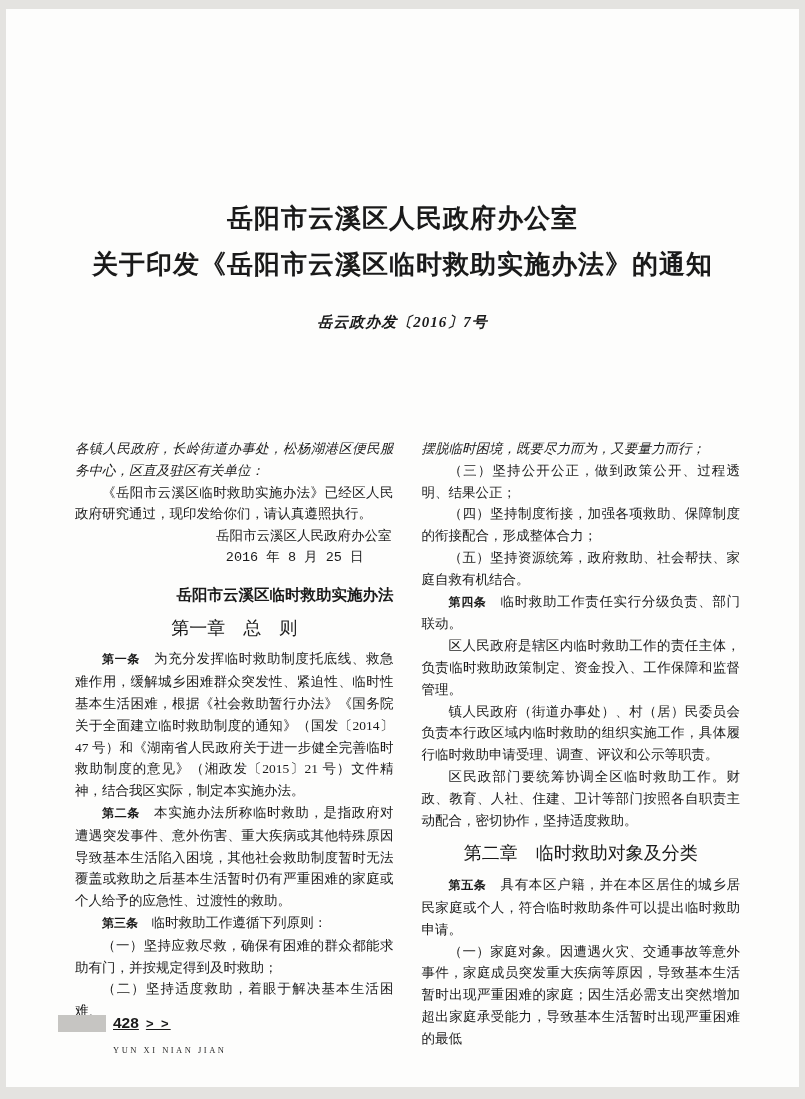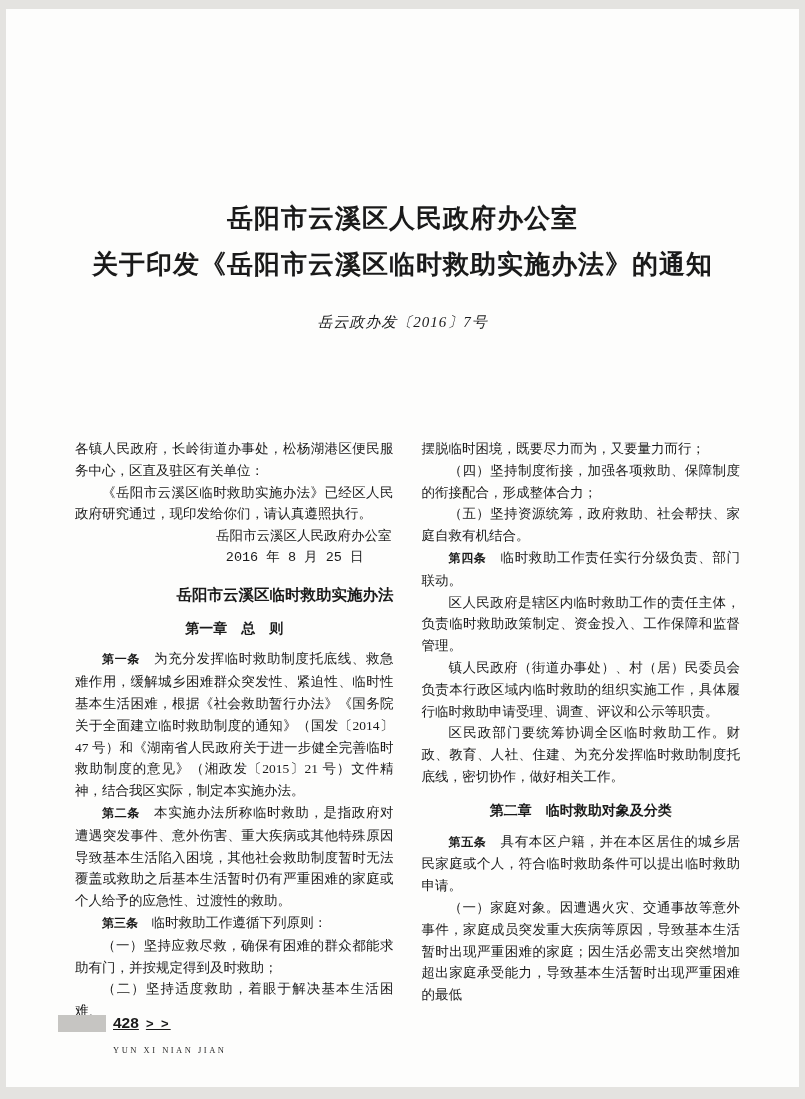--- a/index.html
+++ b/index.html
@@ -26,50 +26,51 @@
     line-height: 46px;
     letter-spacing: 1px;
   }
   .title-line { display: block; }
   .doc-number {
     text-align: center;
     margin-top: 26px;
     font-size: 15px;
     font-style: italic;
     letter-spacing: 1px;
+    font-weight: bold;
   }
   
   .columns {
     display: flex;
     gap: 28px;
     padding: 0 59px 0 69px;
     margin-top: 106px;
   }
   .column {
     flex: 1;
     font-size: 13.5px;
     line-height: 21.8px;
     text-align: justify;
   }
   .column p { text-indent: 2em; }
-  .column p.no-indent { text-indent: 0; }
+  .column p.no-indent { text-indent: 0; font-style: italic; }
   .align-right { text-align: right; text-indent: 0 !important; }
   .sig-line { padding-right: 2px; }
   .date-line { padding-right: 30px; font-family: Liberation Mono, monospace; }
   .term { font-weight: 700; font-family: "Liberation Sans", "DejaVu Sans", sans-serif; font-size: 12px; }
   .doc-title-heading {
     text-align: right; text-indent: 0 !important;
     font-family: "Liberation Sans", "DejaVu Sans", sans-serif;
     font-weight: 700; font-size: 15.5px;
     margin: 15px 0 9px;
   }
   .chapter-heading {
     text-align: center; text-indent: 0 !important;
     font-family: "Liberation Sans", "DejaVu Sans", sans-serif;
-    font-weight: 700; font-size: 14px;
+    font-weight: 400; font-size: 18px;
     margin: 12px 0 9px;
   }
   
   .footer {
     position: absolute;
     left: 52px; top: 1005px;
   }
   .footer-row { display: flex; align-items: center; text-decoration: underline; }
   .footer-bar {
     display: inline-block;
@@ -116,26 +117,27 @@
       <p class="chapter-heading">第一章　总　则</p>
       <p><b class="term">第一条</b><span>　为充分发挥临时救助制度托底线、救急难作用，缓解城乡困难群众突发性、紧迫性、临时性基本生活困难，根据《社会救助暂行办法》《国务院关于全面建立临时救助制度的通知》（国发〔2014〕47 号）和《湖南省人民政府关于进一步健全完善临时救助制度的意见》（湘政发〔2015〕21 号）文件精神，结合我区实际，制定本实施办法。</span></p>
       <p><b class="term">第二条</b><span>　本实施办法所称临时救助，是指政府对遭遇突发事件、意外伤害、重大疾病或其他特殊原因导致基本生活陷入困境，其他社会救助制度暂时无法覆盖或救助之后基本生活暂时仍有严重困难的家庭或个人给予的应急性、过渡性的救助。</span></p>
       <p><b class="term">第三条</b><span>　临时救助工作遵循下列原则：</span></p>
       <p>（一）坚持应救尽救，确保有困难的群众都能求助有门，并按规定得到及时救助；</p>
       <p>（二）坚持适度救助，着眼于解决基本生活困难、</p>
     </div>
 
     <div class="column">
       <p class="no-indent">摆脱临时困境，既要尽力而为，又要量力而行；</p>
+      <p>（三）坚持公开公正，做到政策公开、过程透明、结果公正；</p>
       <p>（四）坚持制度衔接，加强各项救助、保障制度的衔接配合，形成整体合力；</p>
       <p>（五）坚持资源统筹，政府救助、社会帮扶、家庭自救有机结合。</p>
       <p><b class="term">第四条</b><span>　临时救助工作责任实行分级负责、部门联动。</span></p>
       <p>区人民政府是辖区内临时救助工作的责任主体，负责临时救助政策制定、资金投入、工作保障和监督管理。</p>
       <p>镇人民政府（街道办事处）、村（居）民委员会负责本行政区域内临时救助的组织实施工作，具体履行临时救助申请受理、调查、评议和公示等职责。</p>
-      <p>区民政部门要统筹协调全区临时救助工作。财政、教育、人社、住建、为充分发挥临时救助制度托底线，密切协作，做好相关工作。</p>
+      <p>区民政部门要统筹协调全区临时救助工作。财政、教育、人社、住建、卫计等部门按照各自职责主动配合，密切协作，坚持适度救助。</p>
       <p class="chapter-heading">第二章　临时救助对象及分类</p>
       <p><b class="term">第五条</b><span>　具有本区户籍，并在本区居住的城乡居民家庭或个人，符合临时救助条件可以提出临时救助申请。</span></p>
       <p>（一）家庭对象。因遭遇火灾、交通事故等意外事件，家庭成员突发重大疾病等原因，导致基本生活暂时出现严重困难的家庭；因生活必需支出突然增加超出家庭承受能力，导致基本生活暂时出现严重困难的最低</p>
     </div>
 
   </div>
 
   <div class="footer">
     <div class="footer-row">
       <span class="footer-bar"></span>

